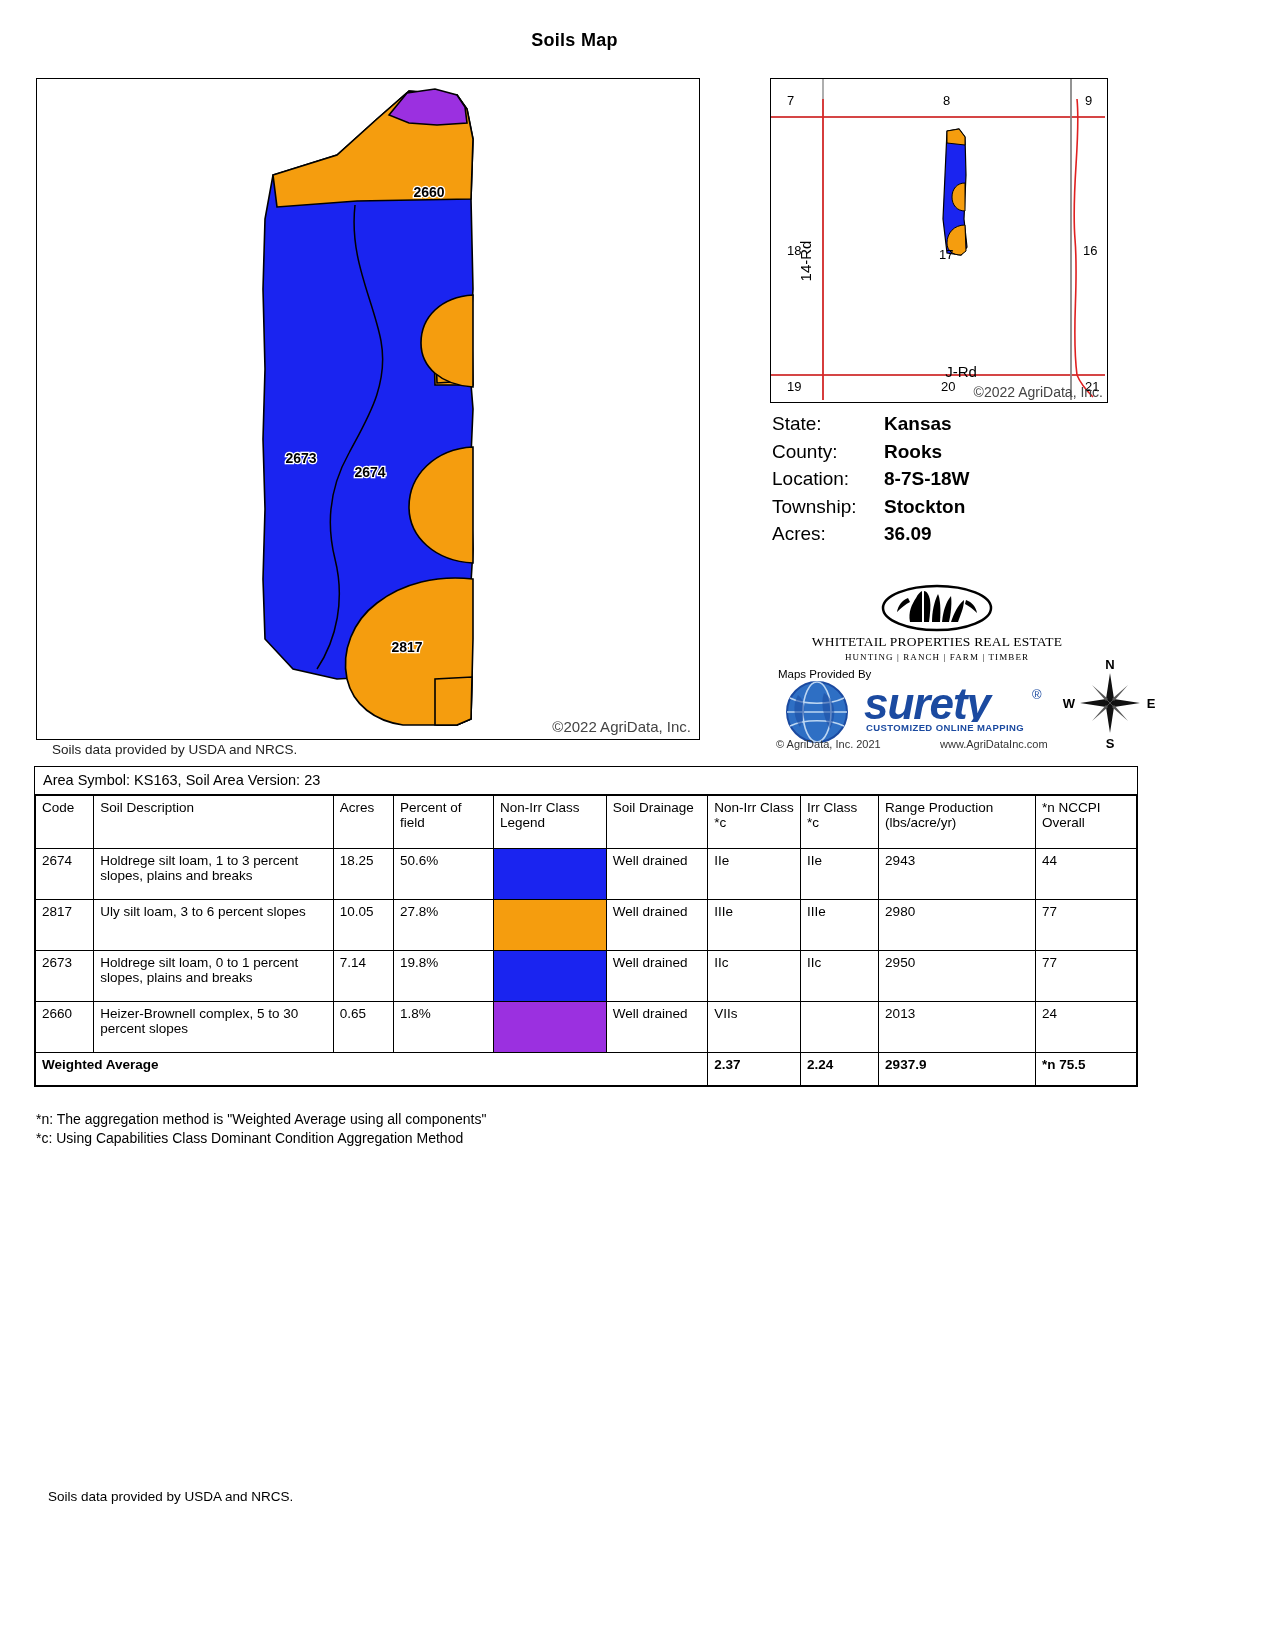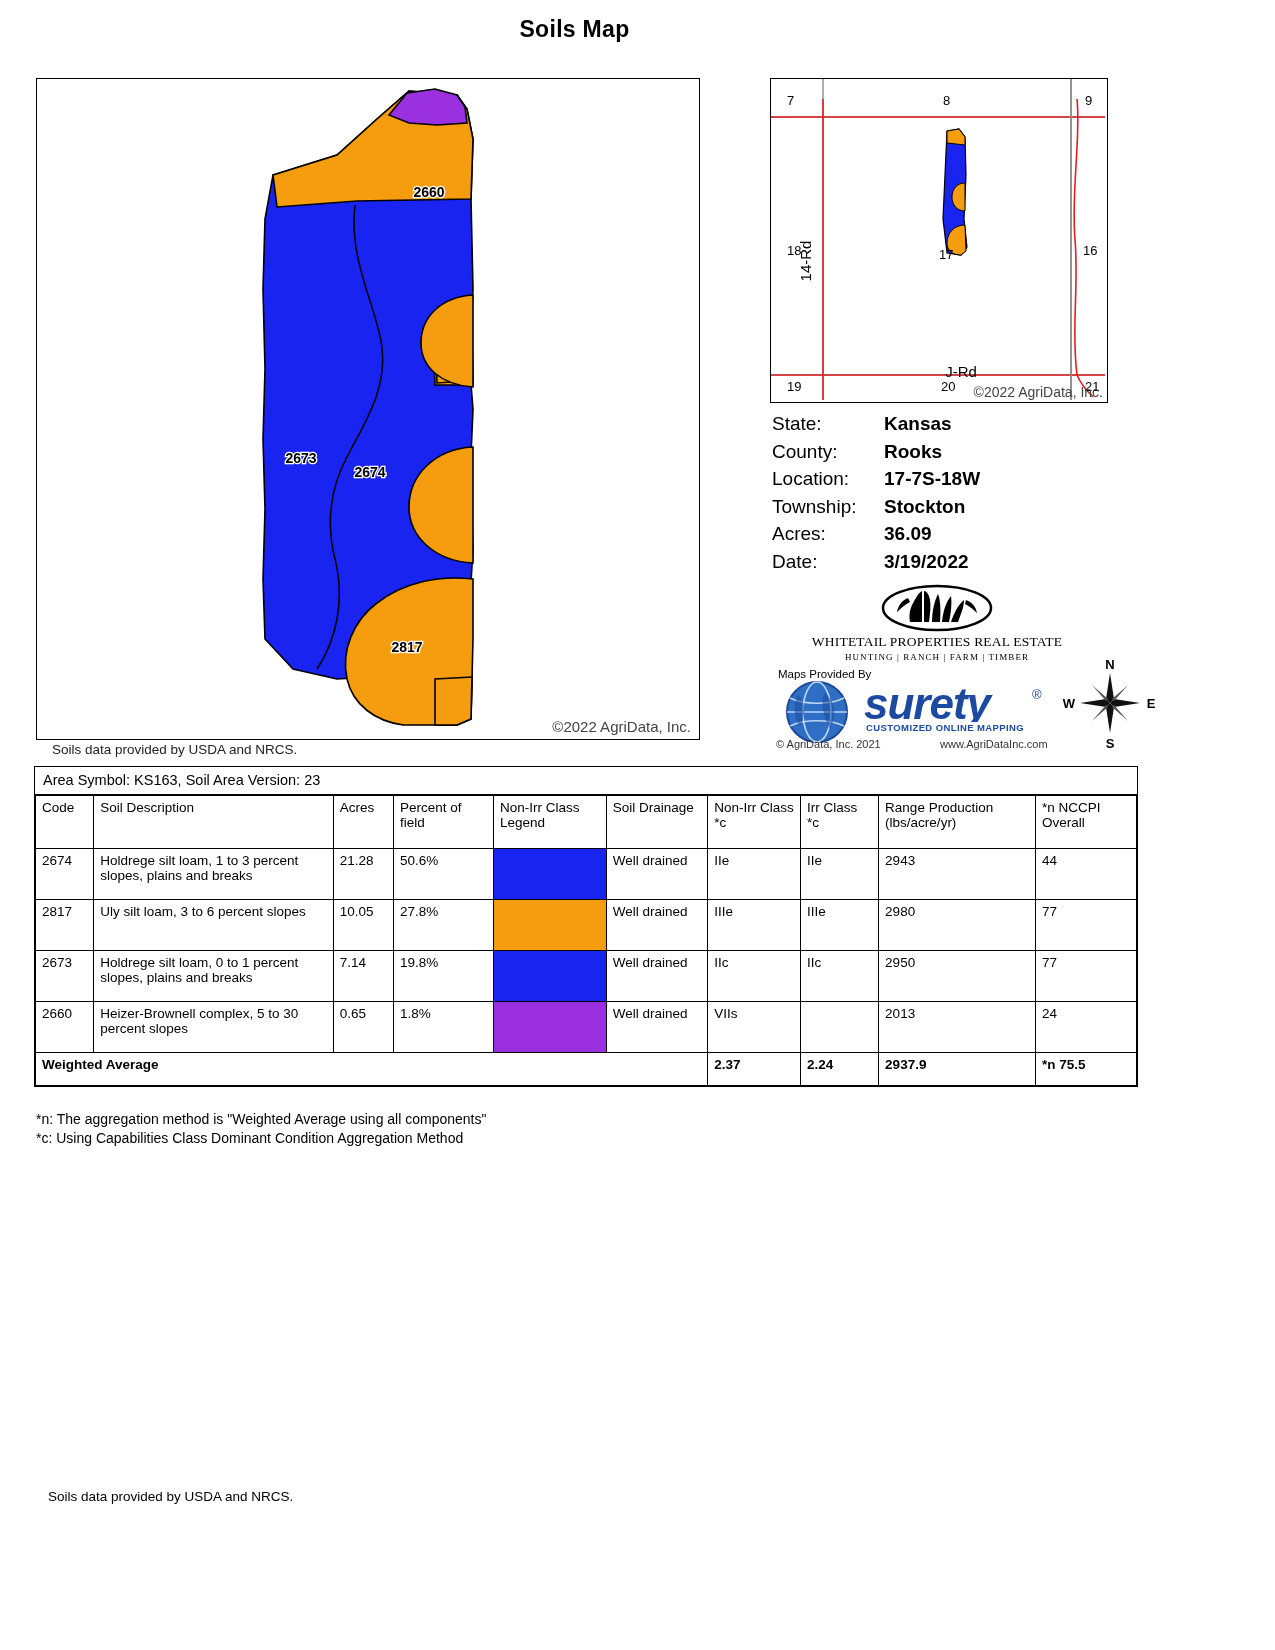--- a/index.html
+++ b/index.html
@@ -12,25 +12,25 @@
     height: 1650px;
     position: relative;
     font-family: "Liberation Sans", sans-serif;
     color: #000;
     overflow: hidden;
   }
 
   
   #page-title {
     position: absolute;
-    top: 16px;
+    top: 30px;
     left: 0;
     width: 1149px;
     text-align: center;
-    font-size: 23px;
+    font-size: 18px;
     font-weight: bold;
     letter-spacing: 0.3px;
   }
 
   
   #soils-map-panel {
     position: absolute;
     left: 36px;
     top: 78px;
     width: 662px;
@@ -346,33 +346,29 @@
   <div class="info-row">
     <div class="info-label">State:</div>
     <div class="info-value">Kansas</div>
   </div>
   <div class="info-row">
     <div class="info-label">County:</div>
     <div class="info-value">Rooks</div>
   </div>
   <div class="info-row">
     <div class="info-label">Location:</div>
-    <div class="info-value">17-7S-18W</div>
+    <div class="info-value">8-7S-18W</div>
   </div>
   <div class="info-row">
     <div class="info-label">Township:</div>
     <div class="info-value">Stockton</div>
   </div>
   <div class="info-row">
     <div class="info-label">Acres:</div>
     <div class="info-value">36.09</div>
-  </div>
-  <div class="info-row">
-    <div class="info-label">Date:</div>
-    <div class="info-value">3/19/2022</div>
   </div>
 </div>
 
 <div id="brand-block">
   <svg id="wt-logo-mark" width="130" height="54" viewBox="0 0 130 54">
     <ellipse cx="65" cy="30" rx="54" ry="22" fill="#ffffff" stroke="#000000" stroke-width="2.5"></ellipse>
     <path d="M38,44 C36,34 40,26 44,20 C46,16 48,14 50,13 L50,44 Z" fill="#000"></path>
     <path d="M52,44 L52,13 C55,13 57,17 58,22 C59,28 58,36 57,44 Z" fill="#000"></path>
     <path d="M60,44 C60,34 62,24 66,16 C68,20 69,30 68,44 Z" fill="#000"></path>
     <path d="M70,44 C71,33 74,24 79,18 C80,25 79,35 77,44 Z" fill="#000"></path>
@@ -434,21 +430,21 @@
         <th class="col-nonirr">Non-Irr Class *c</th>
         <th class="col-irr">Irr Class *c</th>
         <th class="col-range">Range Production (lbs/acre/yr)</th>
         <th class="col-nccpi">*n NCCPI Overall</th>
       </tr>
     </thead>
     <tbody>
       <tr class="soil-row">
         <td>2674</td>
         <td>Holdrege silt loam, 1 to 3 percent slopes, plains and breaks</td>
-        <td class="num">21.28</td>
+        <td class="num">18.25</td>
         <td class="num">50.6%</td>
         <td class="col-legend">
           <span class="legend-swatch" style="background-color: rgb(26, 36, 240);"></span>
         </td>
         <td class="ctr">Well drained</td>
         <td class="ctr">IIe</td>
         <td class="ctr">IIe</td>
         <td class="num">2943</td>
         <td class="num">44</td>
       </tr>

